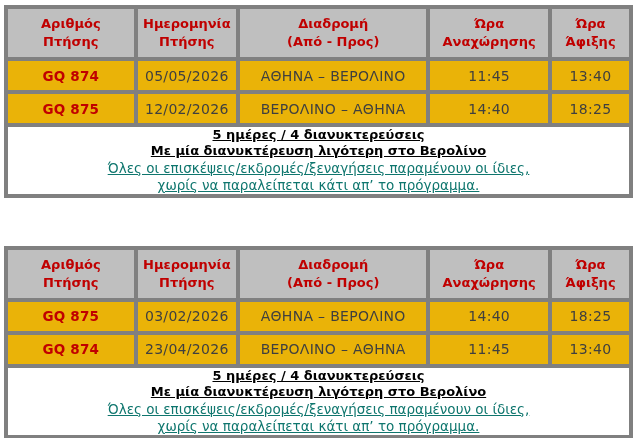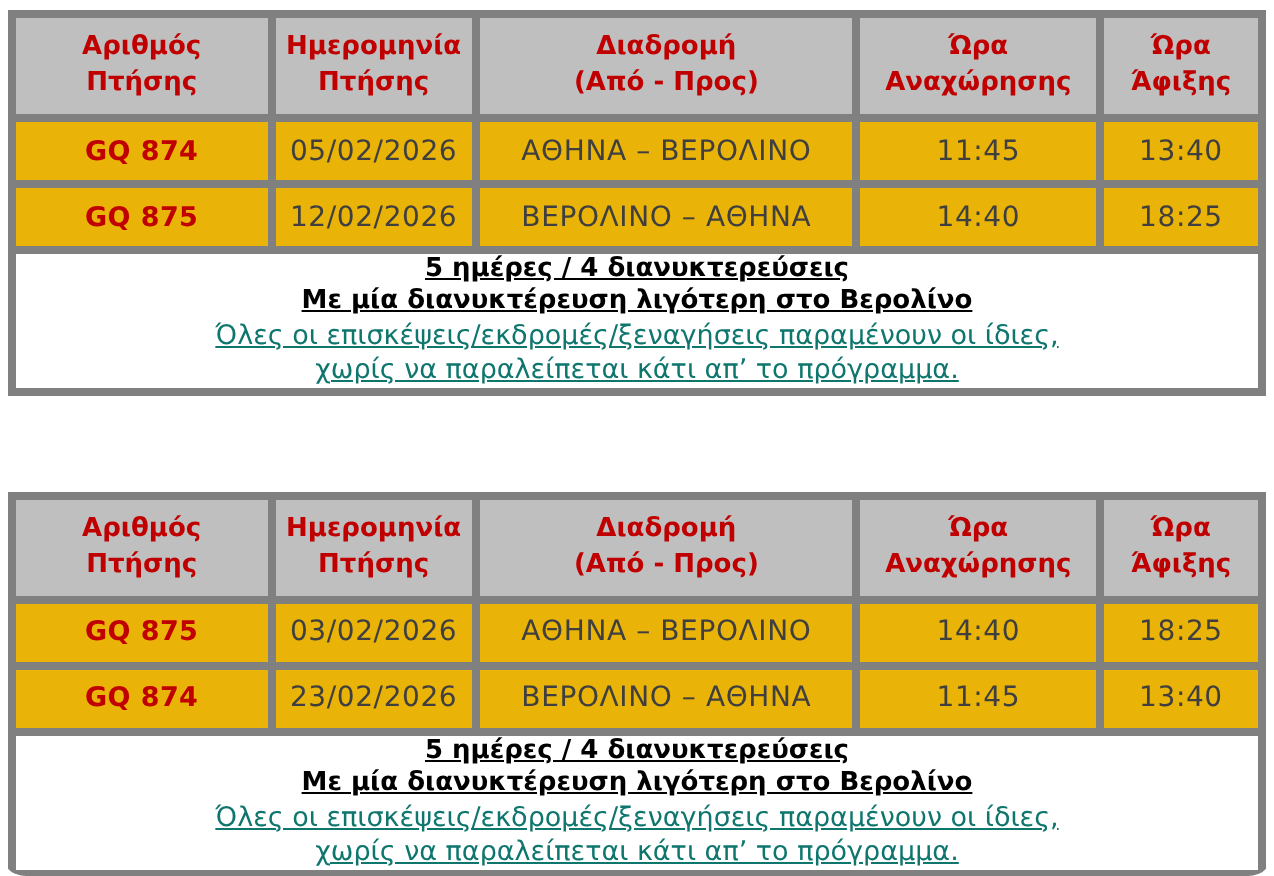--- a/index.html
+++ b/index.html
@@ -8,21 +8,20 @@
     background: #ffffff;
     font-family: "DejaVu Sans", "Liberation Sans", sans-serif;
   }
   .page {
     width: 637px;
     height: 438px;
     box-sizing: border-box;
     padding: 5px 4px 0 4px;
     background: #ffffff;
     overflow: hidden;
-    border-radius: 13px;
   }
   table.flight-table {
     border-collapse: collapse;
     table-layout: fixed;
     width: 629px;
   }
   table.flight-table.first {
     margin-bottom: 48px;
   }
   table.flight-table th,
@@ -110,21 +109,21 @@
         <div>Ώρα</div>
         <div>Αναχώρησης</div>
       </th>
       <th class="hdr">
         <div>Ώρα</div>
         <div>Άφιξης</div>
       </th>
     </tr>
     <tr>
       <td class="cell flight">GQ 874</td>
-      <td class="cell">05/02/2026</td>
+      <td class="cell">05/05/2026</td>
       <td class="cell">ΑΘΗΝΑ – ΒΕΡΟΛΙΝΟ</td>
       <td class="cell">11:45</td>
       <td class="cell">13:40</td>
     </tr>
     <tr>
       <td class="cell flight">GQ 875</td>
       <td class="cell">12/02/2026</td>
       <td class="cell">ΒΕΡΟΛΙΝΟ – ΑΘΗΝΑ</td>
       <td class="cell">14:40</td>
       <td class="cell">18:25</td>
@@ -173,21 +172,21 @@
     </tr>
     <tr>
       <td class="cell flight">GQ 875</td>
       <td class="cell">03/02/2026</td>
       <td class="cell">ΑΘΗΝΑ – ΒΕΡΟΛΙΝΟ</td>
       <td class="cell">14:40</td>
       <td class="cell">18:25</td>
     </tr>
     <tr>
       <td class="cell flight">GQ 874</td>
-      <td class="cell">23/02/2026</td>
+      <td class="cell">23/04/2026</td>
       <td class="cell">ΒΕΡΟΛΙΝΟ – ΑΘΗΝΑ</td>
       <td class="cell">11:45</td>
       <td class="cell">13:40</td>
     </tr>
     <tr>
       <td class="notes" colspan="5">
         <div class="note-line bold">5 ημέρες / 4 διανυκτερεύσεις</div>
         <div class="note-line bold">Με μία διανυκτέρευση λιγότερη στο Βερολίνο</div>
         <div class="note-line reg">Όλες οι επισκέψεις/εκδρομές/ξεναγήσεις παραμένουν οι ίδιες,</div>
         <div class="note-line reg">χωρίς να παραλείπεται κάτι απ’ το πρόγραμμα.</div>

